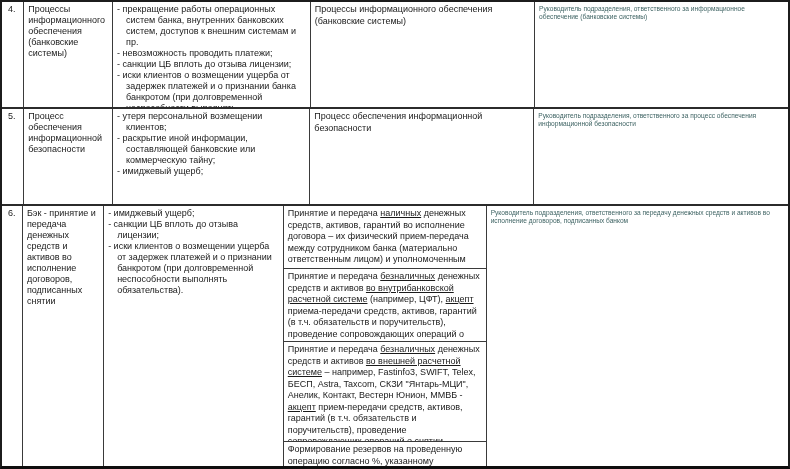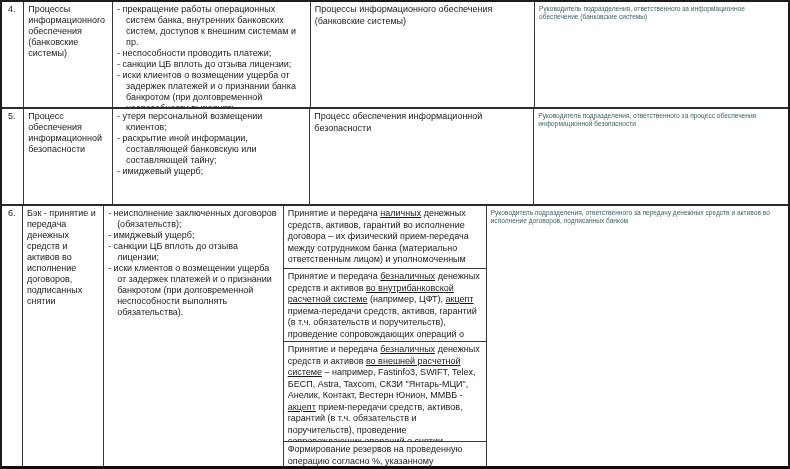--- a/index.html
+++ b/index.html
@@ -31,49 +31,48 @@
 </head>
 <body>
 
 <div class="page">
   <div style="display:flex;flex-direction:column;flex:1;min-height:0;">
   <div class="row">
     <div class="cell c-num">4.</div>
     <div class="cell c-proc">Процессы информационного обеспечения (банковские системы)</div>
     <div class="cell c-risk">
           <div class="risk">- прекращение работы операционных систем банка, внутренних банковских систем, доступов к внешним системам и пр.</div>
-          <div class="risk">- неспособности проводить платежи;</div>
+          <div class="risk">- невозможность проводить платежи;</div>
           <div class="risk">- санкции ЦБ вплоть до отзыва лицензии;</div>
           <div class="risk">- иски клиентов о возмещении ущерба от задержек платежей и о признании банка банкротом (при долговременной неспособности выполнять обязательства).</div>
         </div>
     <div class="cell c-desc">
           <div class="sub"><span class="">Процессы информационного обеспечения (банковские системы)</span></div>
         </div>
     <div class="cell c-resp">Руководитель подразделения, ответственного за информационное обеспечение (банковские системы)</div>
   </div>
 
   <div class="row">
     <div class="cell c-num">5.</div>
     <div class="cell c-proc">Процесс обеспечения информационной безопасности</div>
     <div class="cell c-risk">
           <div class="risk">- утеря персональной возмещении клиентов;</div>
-          <div class="risk">- раскрытие иной информации, составляющей банковскую или составляющей тайну;</div>
+          <div class="risk">- раскрытие иной информации, составляющей банковские или коммерческую тайну;</div>
           <div class="risk">- имиджевый ущерб;</div>
         </div>
     <div class="cell c-desc">
           <div class="sub"><span class="">Процесс обеспечения информационной безопасности</span></div>
         </div>
     <div class="cell c-resp">Руководитель подразделения, ответственного за процесс обеспечения информационной безопасности</div>
   </div>
 
   <div class="row">
     <div class="cell c-num">6.</div>
     <div class="cell c-proc">Бэк - принятие и передача денежных средств и активов во исполнение договоров, подписанных снятии</div>
     <div class="cell c-risk">
-          <div class="risk">- неисполнение заключенных договоров (обязательств);</div>
           <div class="risk">- имиджевый ущерб;</div>
           <div class="risk">- санкции ЦБ вплоть до отзыва лицензии;</div>
           <div class="risk">- иски клиентов о возмещении ущерба от задержек платежей и о признании банкротом (при долговременной неспособности выполнять обязательства).</div>
         </div>
     <div class="cell c-desc">
           <div class="sub"><span class="">Принятие и передача </span><span class="u ">наличных</span><span class=""> денежных средств, активов, гарантий во исполнение договора – их физический прием-передача между сотрудником банка (материально ответственным лицом) и уполномоченным лицом клиента</span></div>
           <div class="sub"><span class="">Принятие и передача </span><span class="u ">безналичных</span><span class=""> денежных средств и активов </span><span class="u i">во внутрибанковской расчетной системе</span><span class=""> (например, ЦФТ), </span><span class="u ">акцепт</span><span class=""> приема-передачи средств, активов, гарантий (в т.ч. обязательств и поручительств), проведение сопровождающих операций о снятии комиссии и пр.</span></div>
           <div class="sub"><span class="">Принятие и передача </span><span class="u ">безналичных</span><span class=""> денежных средств и активов </span><span class="u i">во внешней расчетной системе</span><span class="i"> – например, Fastinfo3, SWIFT, Telex, БЕСП, Astra, Taxcom, СКЗИ "Янтарь-МЦИ", Анелик, Контакт, Вестерн Юнион, ММВБ - </span><span class="u i">акцепт</span><span class="i"> прием-передачи средств, активов, гарантий</span><span class=""> (в т.ч. обязательств и поручительств), проведение сопровождающих операций о снятии комиссии и пр.</span></div>
           <div class="sub"><span class="">Формирование резервов на проведенную операцию согласно %, указанному подразделением рисков (сразу</span></div>
         </div>

